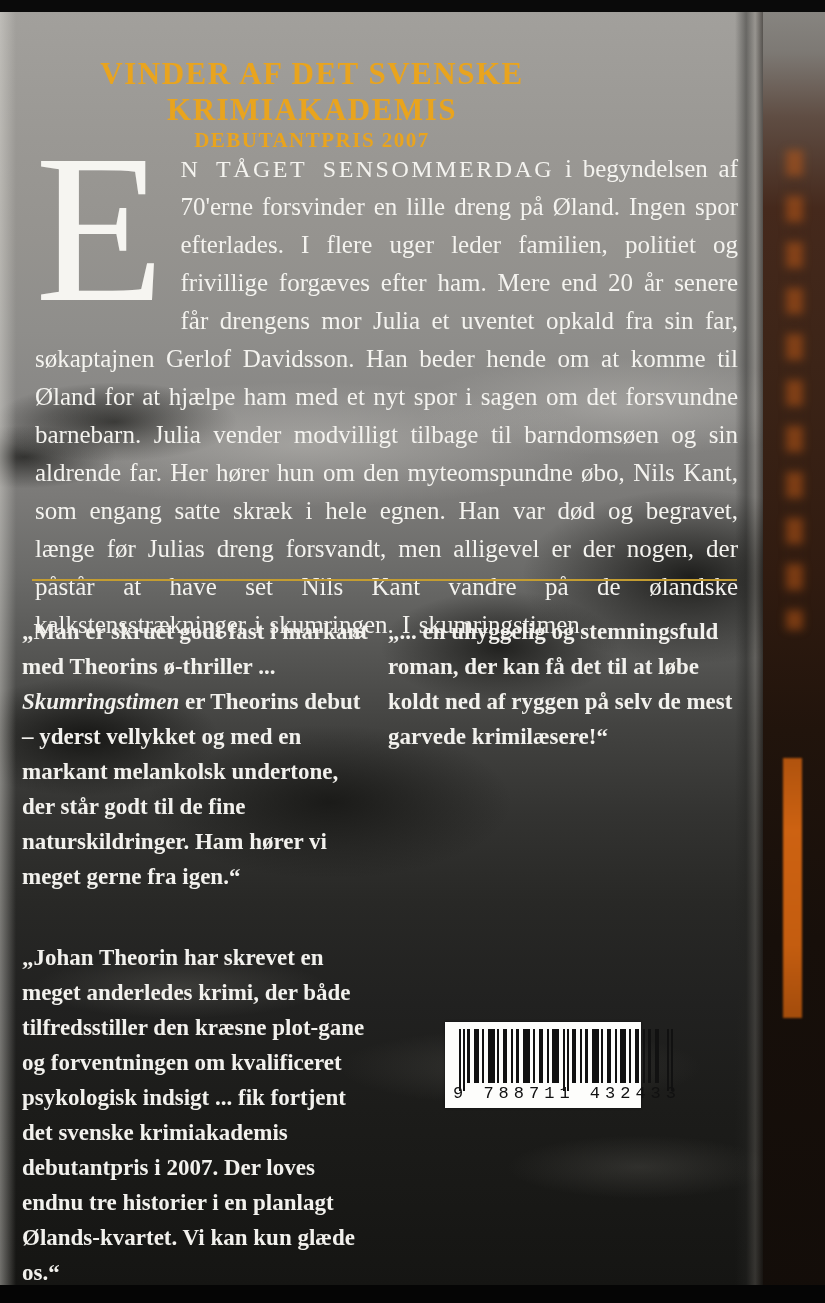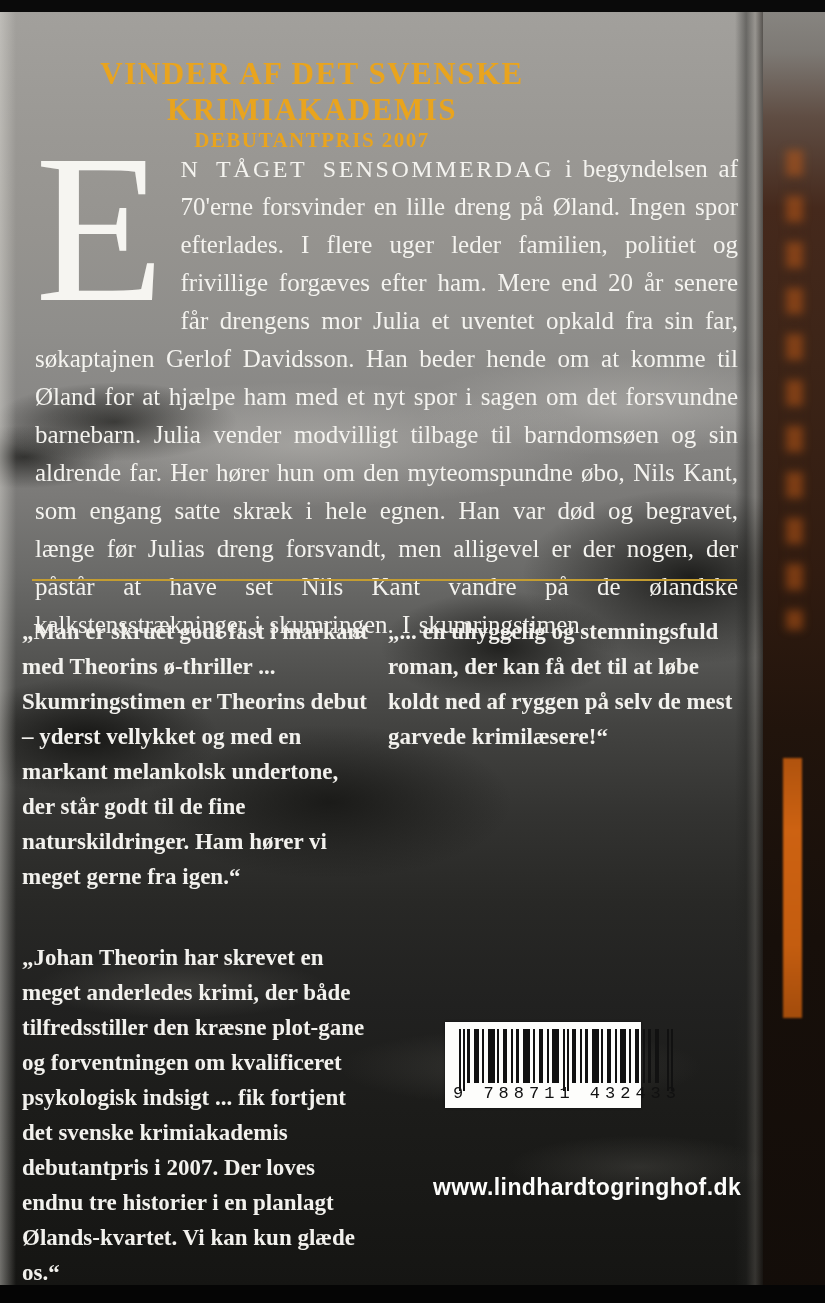--- a/index.html
+++ b/index.html
@@ -60,21 +60,21 @@
   .divider{position:absolute;left:32px;top:579px;width:705px;height:2px;background:#c49d31;}
 
   
   .reviews{position:absolute;left:22px;top:614px;width:726px;display:flex;gap:14px;
            color:#f2f1ed;}
   .rcol{display:flex;flex-direction:column;}
   .rcol-left{width:352px;}
   .rcol-right{width:360px;}
   .quote-block{margin-bottom:46px;}
   .quote{font-size:23px;line-height:35px;font-weight:bold;}
-  .quote .ital{}
+  .quote .ital{font-style:italic;}
   .attribution{margin-top:13px;font-size:17.5px;line-height:26px;font-weight:bold;
                letter-spacing:0.5px;color:#e9e8e4;}
 
   
   .barcode-box{position:absolute;left:445px;top:1022px;width:196px;height:86px;
                background:#fdfdfb;box-shadow:0 0 2px rgba(0,0,0,0.6);}
   .barcode-bars{position:absolute;left:14px;top:7px;}
   .barcode-digits{position:absolute;left:8px;top:62px;width:228px;text-align:center;
                   font-family:"Liberation Mono",monospace;font-size:17px;color:#111;
                   letter-spacing:5px;white-space:nowrap;}
@@ -159,15 +159,14 @@
         <rect x="184" y="0" width="2" height="54"></rect>
           <rect x="189" y="0" width="3" height="54"></rect>
         <rect x="196" y="0" width="4" height="54"></rect>
         <rect x="208" y="0" width="2" height="62"></rect>
           <rect x="212" y="0" width="2" height="62"></rect>
       </g>
     </svg>
     <div class="barcode-digits">9 788711 432433</div>
   </div>
 
-  <div class="website">www.lindhardtogringhof.dk</div>
 
 </div>
 
 </body></html>

